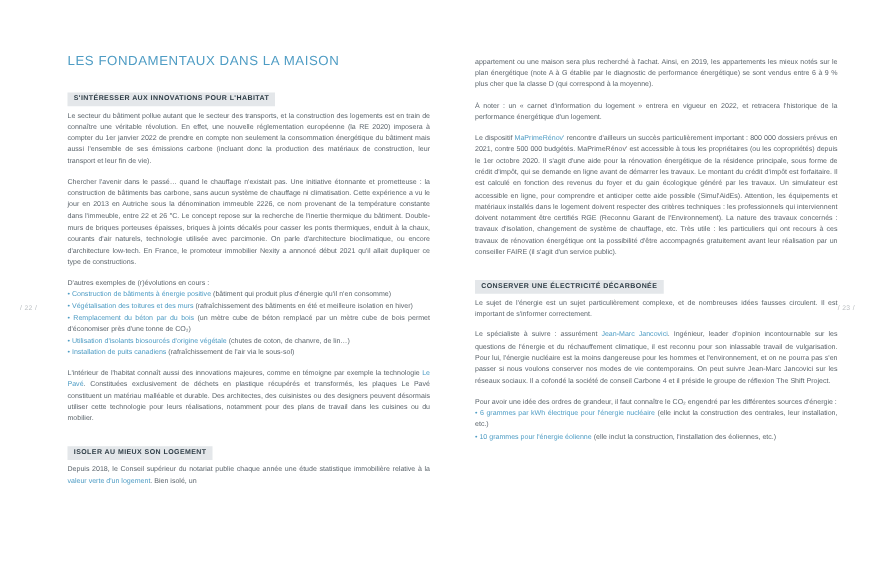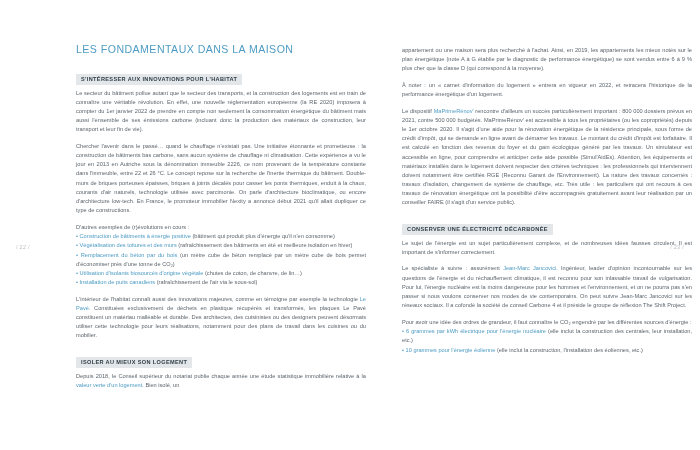--- a/index.html
+++ b/index.html
@@ -23,21 +23,21 @@
     font-family: "Liberation Sans", sans-serif;
   }
   .folio-left  { left: 16px;  top: 244px; }
   .folio-right { right: 16px; top: 244px; }
 
   .columns {
     position: absolute;
     left: 0; top: 0;
     width: 700px; height: 334px;
     display: flex;
-    padding: 44px 30px 18px 76px;
+    padding: 44px 30px 18px 54px;
     gap: 36px;
   }
   .col {
     width: 290px;
     flex: 0 0 290px;
   }
   .col.right { padding-top: 2px; }
 
   h1.section-title {
     margin: 0 0 11px 0;

